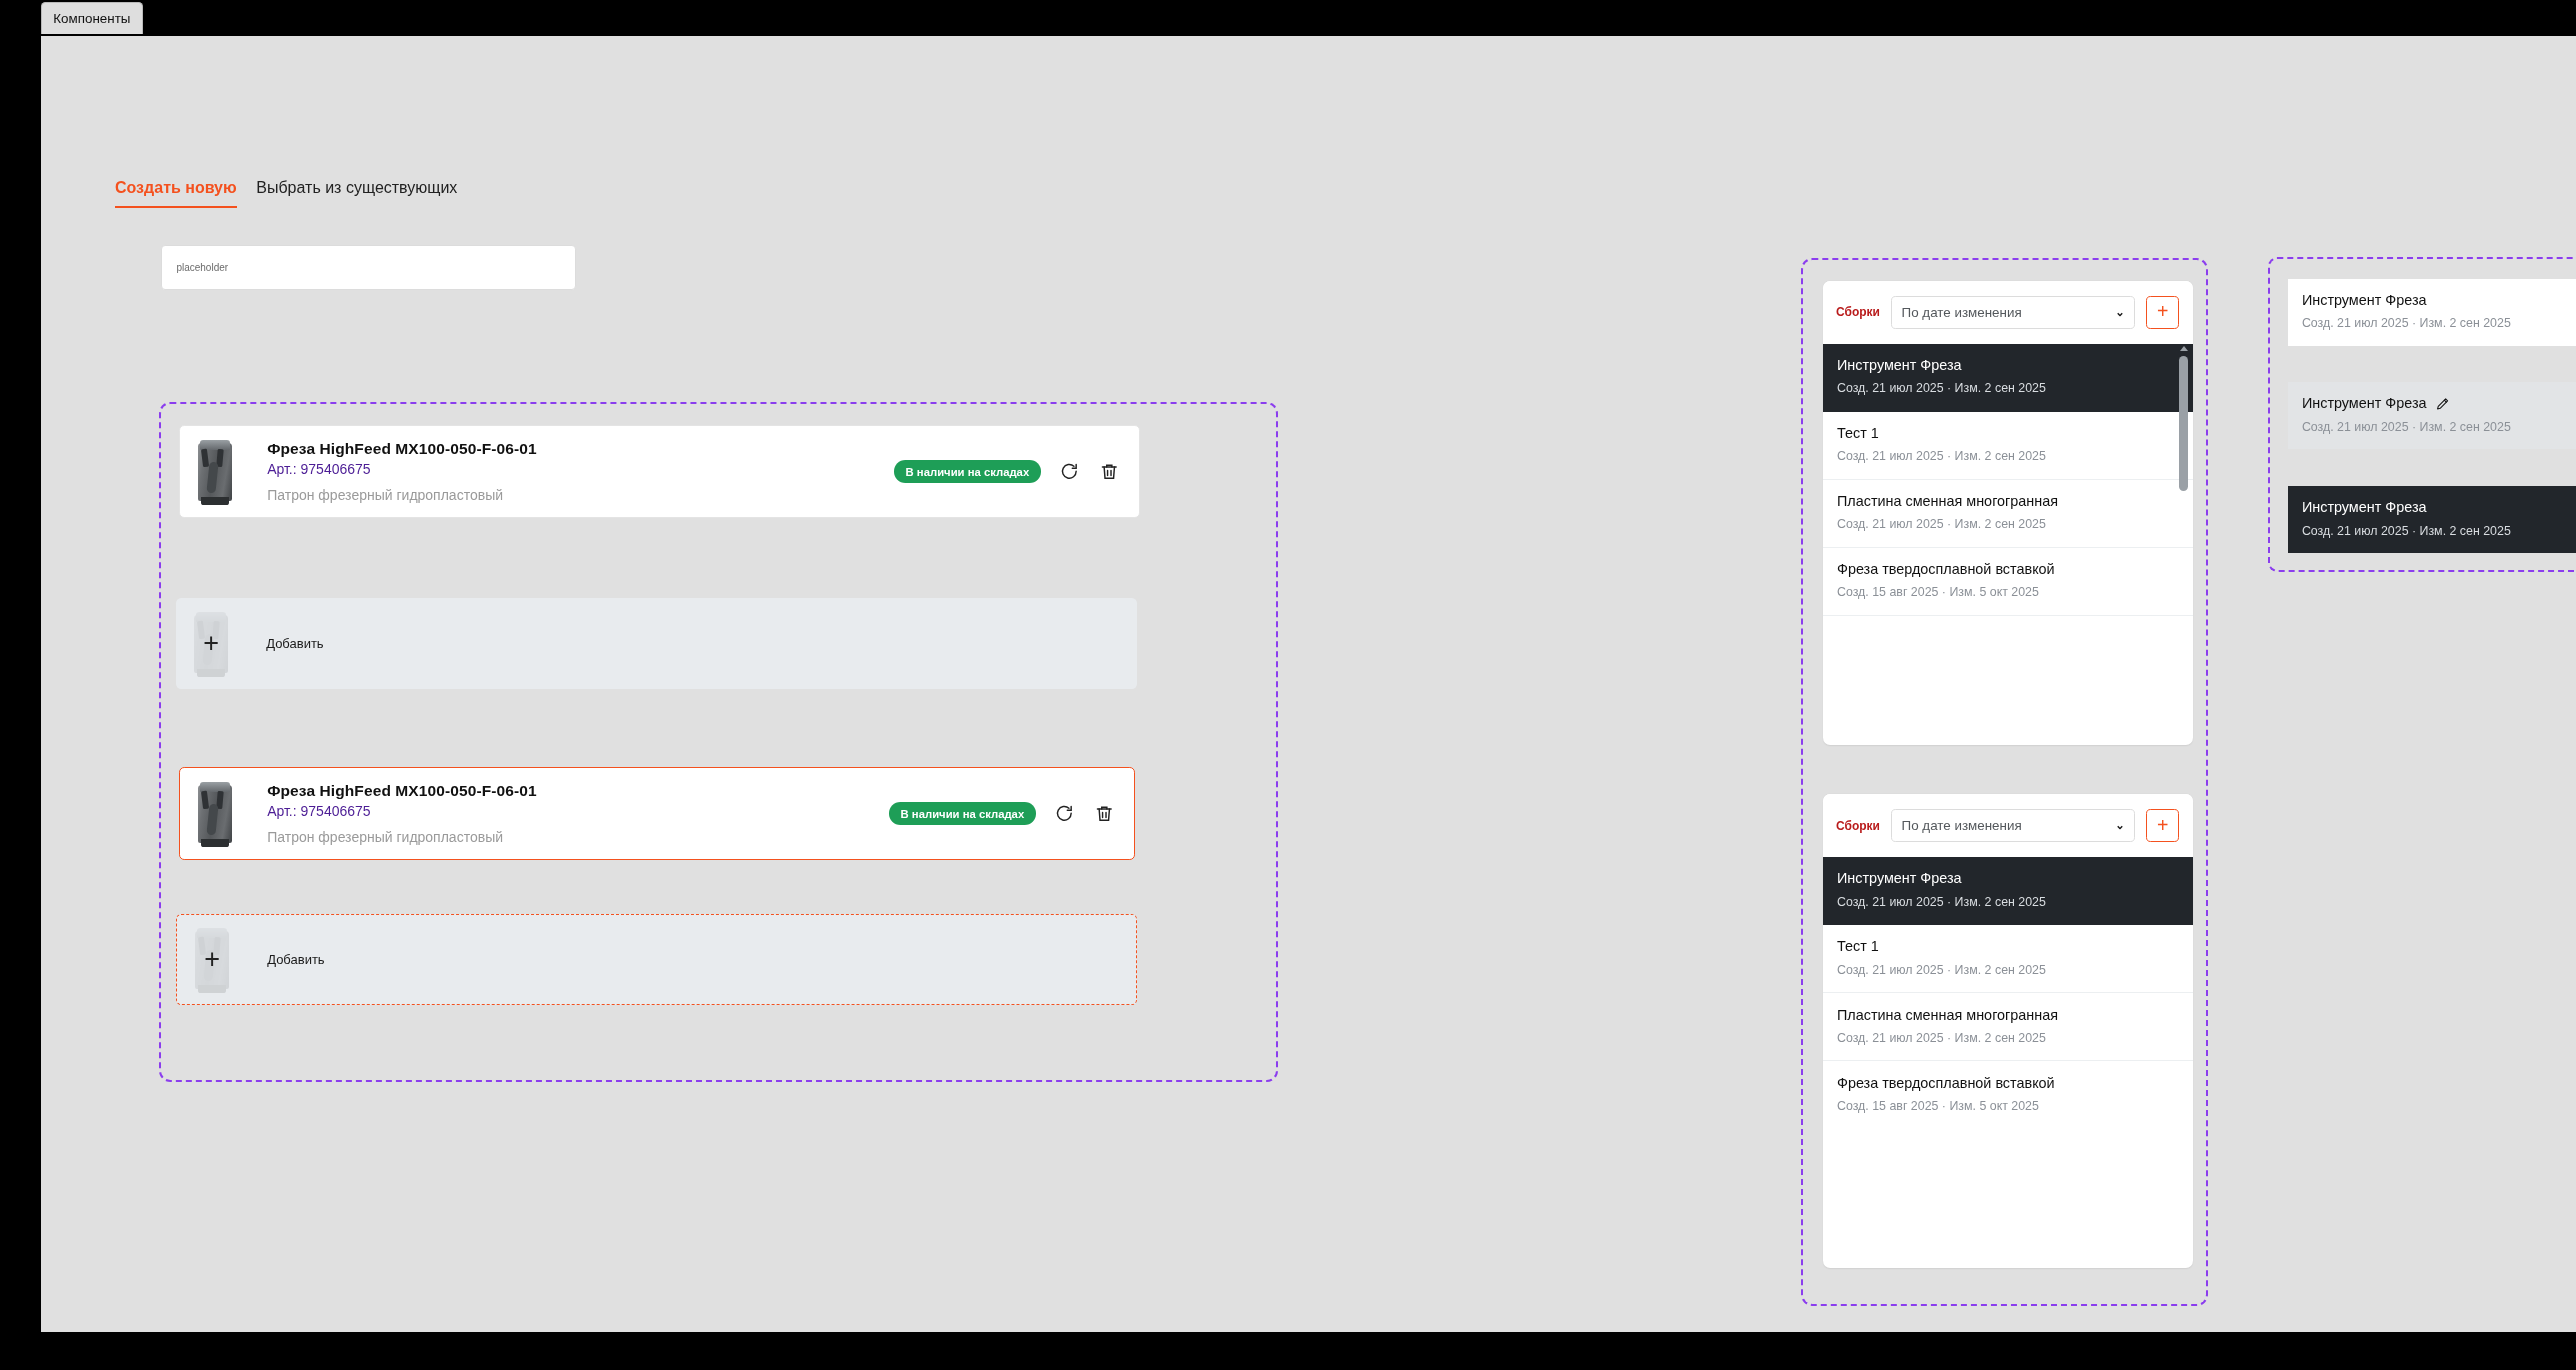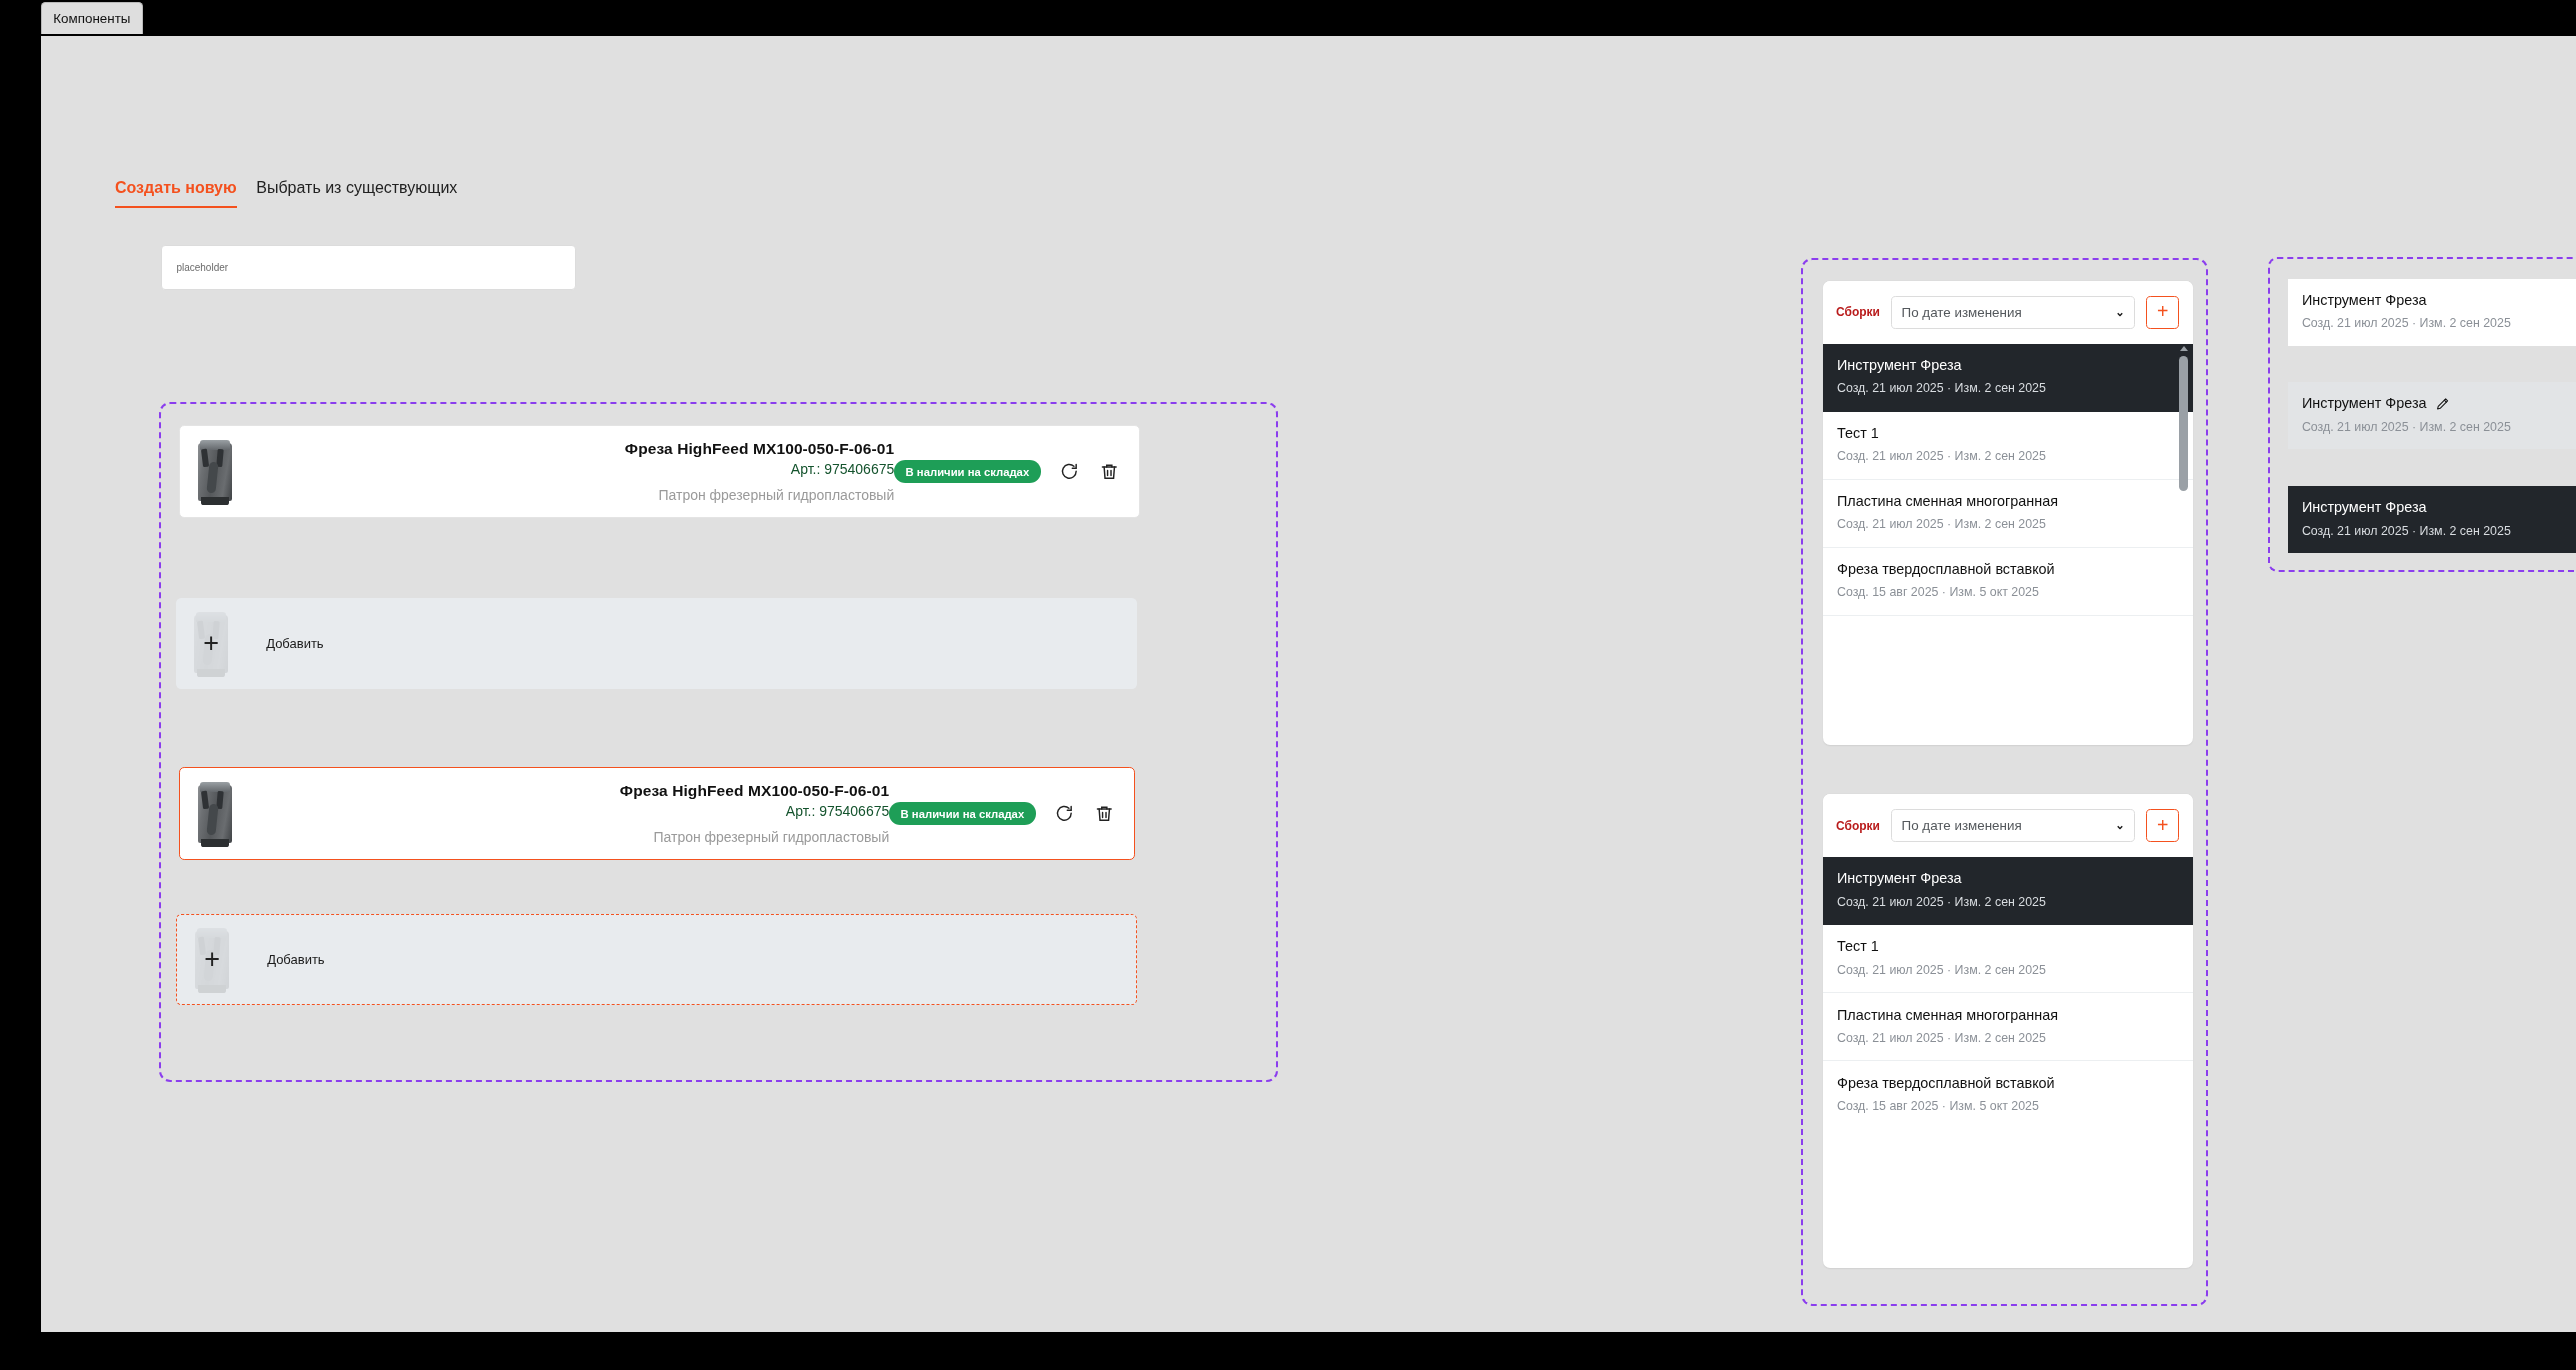--- a/index.html
+++ b/index.html
@@ -51,21 +51,21 @@
     border: 2.1px dashed #8B3DEE; border-radius: 11.3px;
   }
 
   
   .row {
     position: absolute;
     background: #fff;
     border-radius: 5.2px;
     display: flex; align-items: center;
   }
-  .row.card        { left: 138px; width: 961px; height: 93px; text-align: right; }
+  .row.card        { left: 138px; width: 961px; height: 93px; }
   .row.card.r1     { top: 389px; border: 0.5px solid #e4e4e4; }
   .row.card.r2     { top: 731px; width: 956px; border: 1.5px solid #F4511E; }
   .row.add {
     left: 135px; width: 961px; height: 91px;
     background: #E8EBEE; border: none;
   }
   .row.add.a1 { top: 562px; }
   .row.add.a2 { top: 878px; background: #E8EBEE; border: 1.5px dashed #F4511E; }
 
   .thumb {
@@ -101,21 +101,21 @@
     position: absolute; left: 12.4px; top: 24px; width: 9.3px; height: 31px;
     background: #44484b; border-radius: 4.6px; transform: rotate(6deg);
   }
   .tool .base {
     position: absolute; left: 6.2px; bottom: 0; width: 28px; height: 8.2px;
     background: #2c2f31; border-radius: 0 0 2.6px 2.6px;
   }
 
   .row-text { margin-left: 24px; flex: 1 1 auto; min-width: 0; }
   .row-title { font-size: 15.5px; font-weight: bold; color: #111; letter-spacing: 0.1px; }
-  .row-art   { font-size: 14px; color: #14532d; margin-top: 3px; }
+  .row-art   { font-size: 14px; color: #4c1d95; margin-top: 3px; }
   .row-sub   { font-size: 14px; color: #9a9a9a; margin-top: 10.3px; }
   .add-label { margin-left: 27px; font-size: 13px; color: #1b1b1b; }
 
   .row-actions { display: flex; align-items: center; gap: 16.5px; margin-right: 17.5px; flex: 0 0 auto; }
   .badge {
     background: #1E9E57; color: #fff; font-size: 11.3px; font-weight: bold;
     padding: 5.7px 11.3px; border-radius: 11.3px; white-space: nowrap;
   }
   .icon-btn { width: 24px; height: 24px; display: flex; align-items: center; justify-content: center; cursor: pointer; }
   .icon-btn svg { width: 20.6px; height: 20.6px; }

